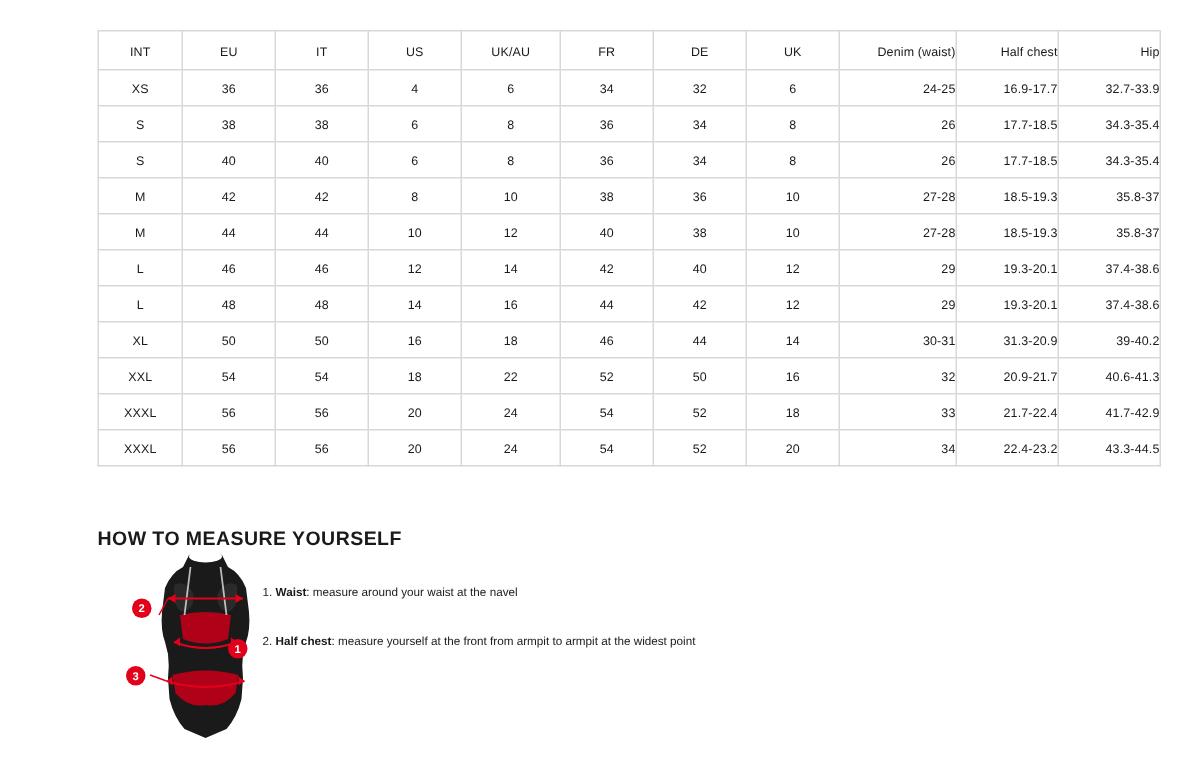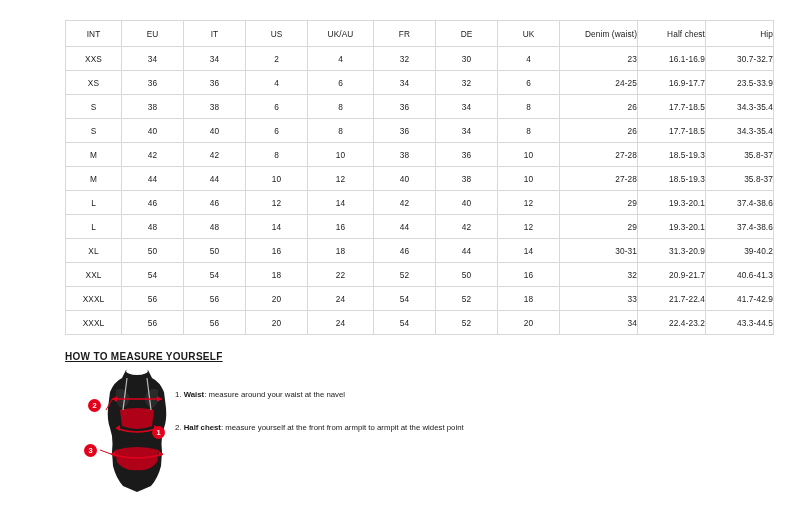--- a/index.html
+++ b/index.html
@@ -65,25 +65,24 @@
   table.size-table td.left {
     text-align: right;
     padding-left: 10px;
   }
 
   
   .measure-title {
     position: absolute;
     left: 65px;
     top: 351px;
-    font-size: 10px;
+    font-size: 13px;
     font-weight: bold;
     letter-spacing: 0.3px;
     color: #1a1a1a;
-    text-decoration: underline;
   }
   .figure {
     position: absolute;
     left: 82px;
     top: 366px;
     width: 110px;
     height: 130px;
   }
   .notes {
     position: absolute;
@@ -146,44 +145,31 @@
           <td>FR</td>
           <td>DE</td>
           <td>UK</td>
           <td class="left">Denim (waist)</td>
           <td class="left">Half chest</td>
           <td class="left">Hip</td>
         </tr>
       </thead>
       <tbody>
         <tr>
-          <td>XXS</td>
-          <td>34</td>
-          <td>34</td>
-          <td>2</td>
-          <td>4</td>
-          <td>32</td>
-          <td>30</td>
-          <td>4</td>
-          <td class="left">23</td>
-          <td class="left">16.1-16.9</td>
-          <td class="left">30.7-32.7</td>
-        </tr>
-        <tr>
           <td>XS</td>
           <td>36</td>
           <td>36</td>
           <td>4</td>
           <td>6</td>
           <td>34</td>
           <td>32</td>
           <td>6</td>
           <td class="left">24-25</td>
           <td class="left">16.9-17.7</td>
-          <td class="left">23.5-33.9</td>
+          <td class="left">32.7-33.9</td>
         </tr>
         <tr>
           <td>S</td>
           <td>38</td>
           <td>38</td>
           <td>6</td>
           <td>8</td>
           <td>36</td>
           <td>34</td>
           <td>8</td>

